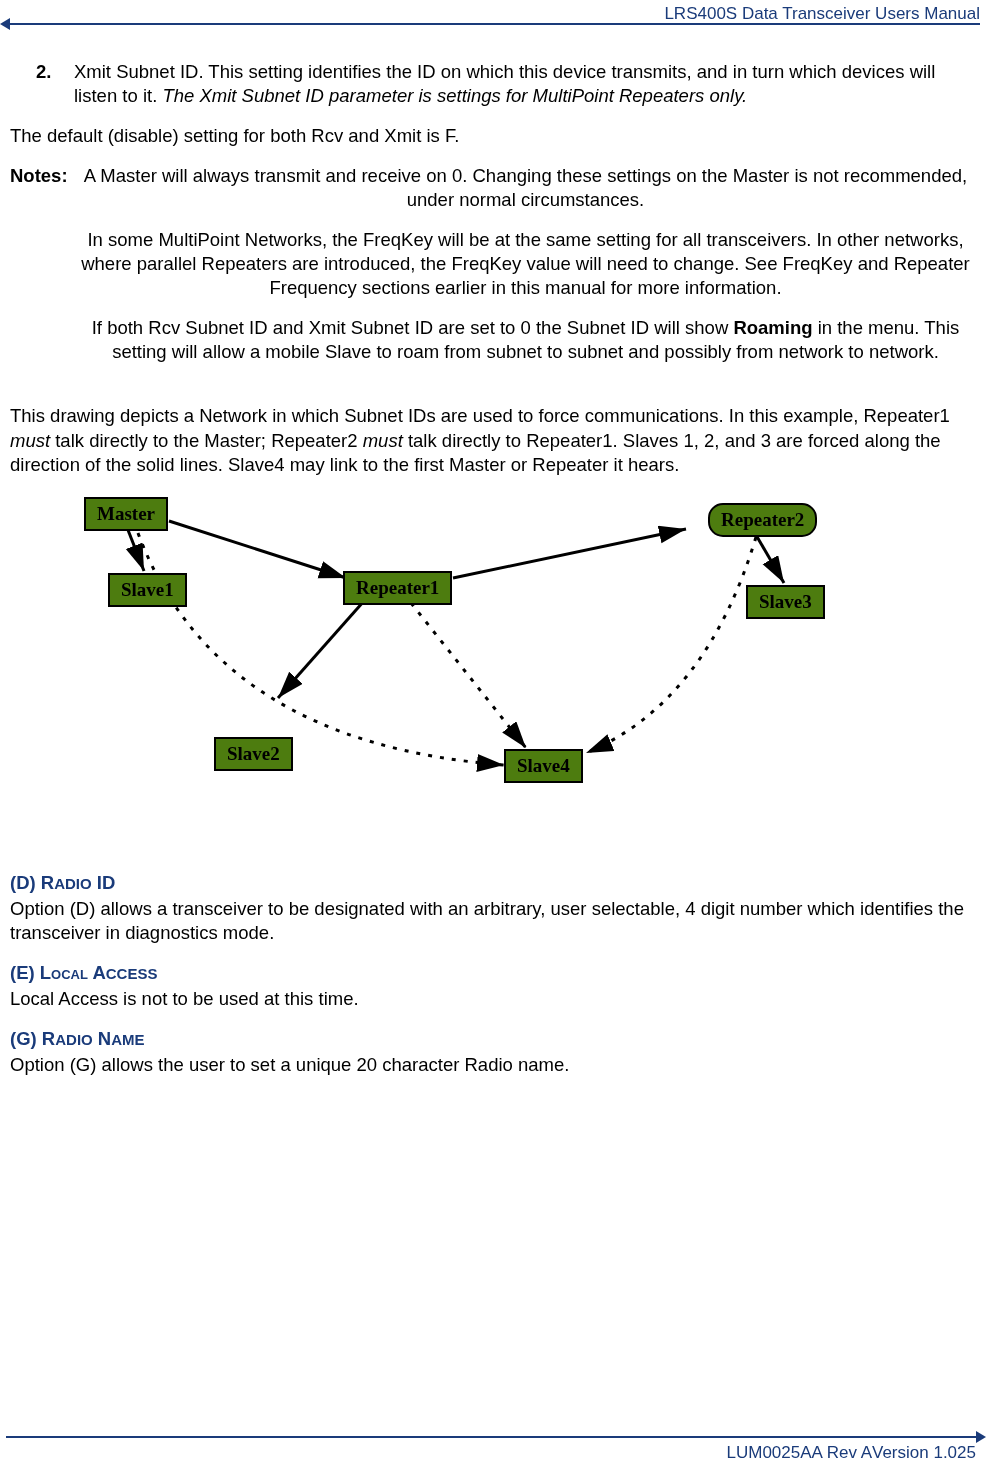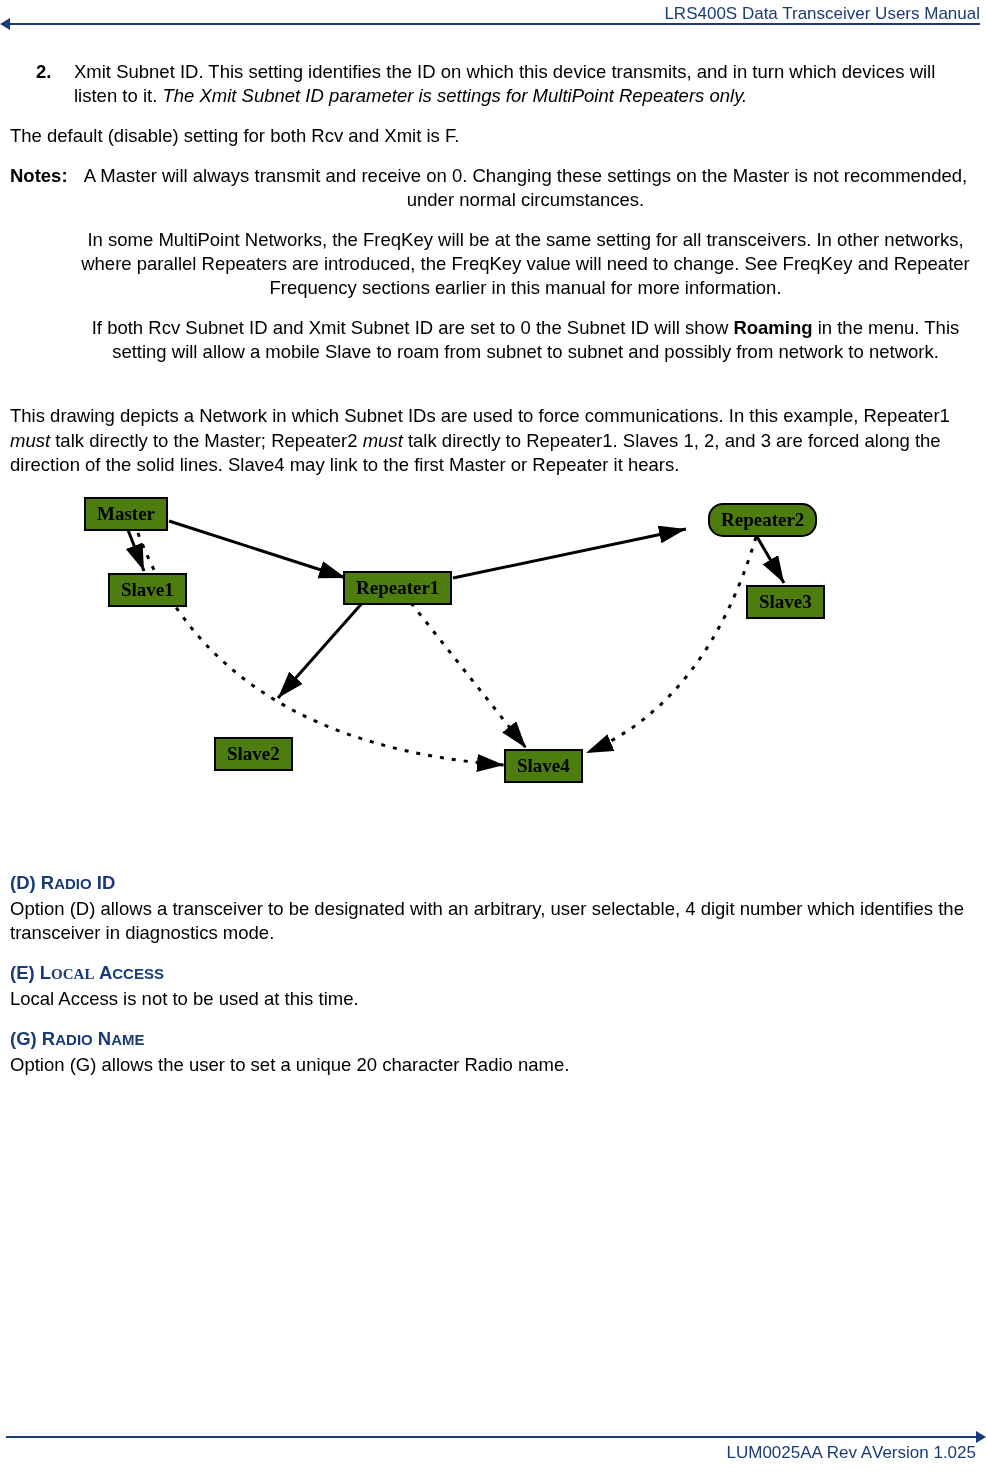--- a/index.html
+++ b/index.html
@@ -189,21 +189,21 @@
     <div class="node" style="left:642px; top:10px;border-radius:15px;">Repeater2</div>
     <div class="node" style="left:680px; top:92px;">Slave3</div>
   </div>
 
   <div class="section-heading">
     <span>(D) R</span><span style="font-size:15px;">ADIO</span><span> ID</span>
   </div>
   <div class="para">Option (D) allows a transceiver to be designated with an arbitrary, user selectable, 4 digit number which identifies the transceiver in diagnostics mode.</div>
 
   <div class="section-heading">
-    <span>(E) L</span><span style="font-size:15px;font-family:Liberation Serif, serif;">OCAL</span><span> A</span><span style="font-size:15px;">CCESS</span>
+    <span>(E) L</span><span style="font-size:13px;">OCAL</span><span> A</span><span style="font-size:15px;">CCESS</span>
   </div>
   <div class="para">Local Access is not to be used at this time.</div>
 
   <div class="section-heading">
     <span>(G) R</span><span style="font-size:15px;">ADIO</span><span> N</span><span style="font-size:15px;">AME</span>
   </div>
   <div class="para">Option (G) allows the user to set a unique 20 character Radio name.</div>
 
 </div>
 

